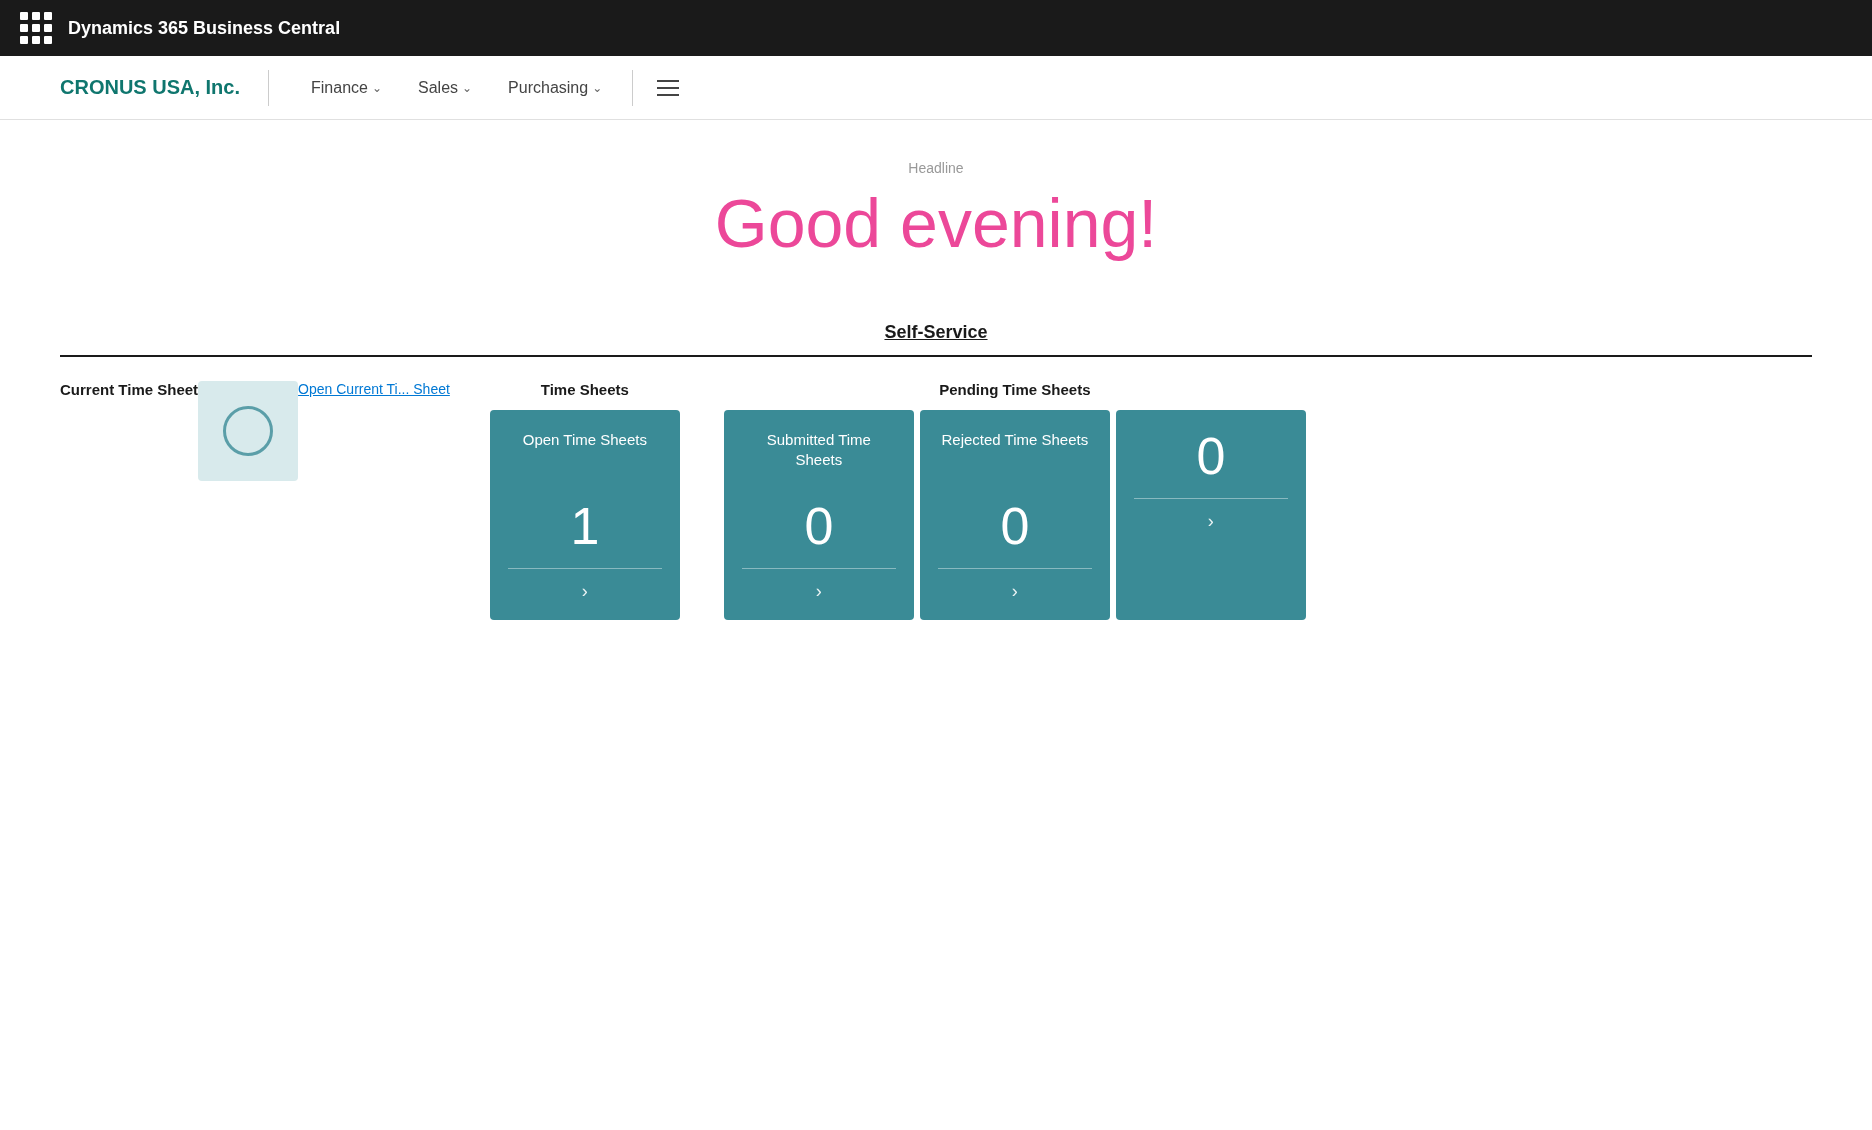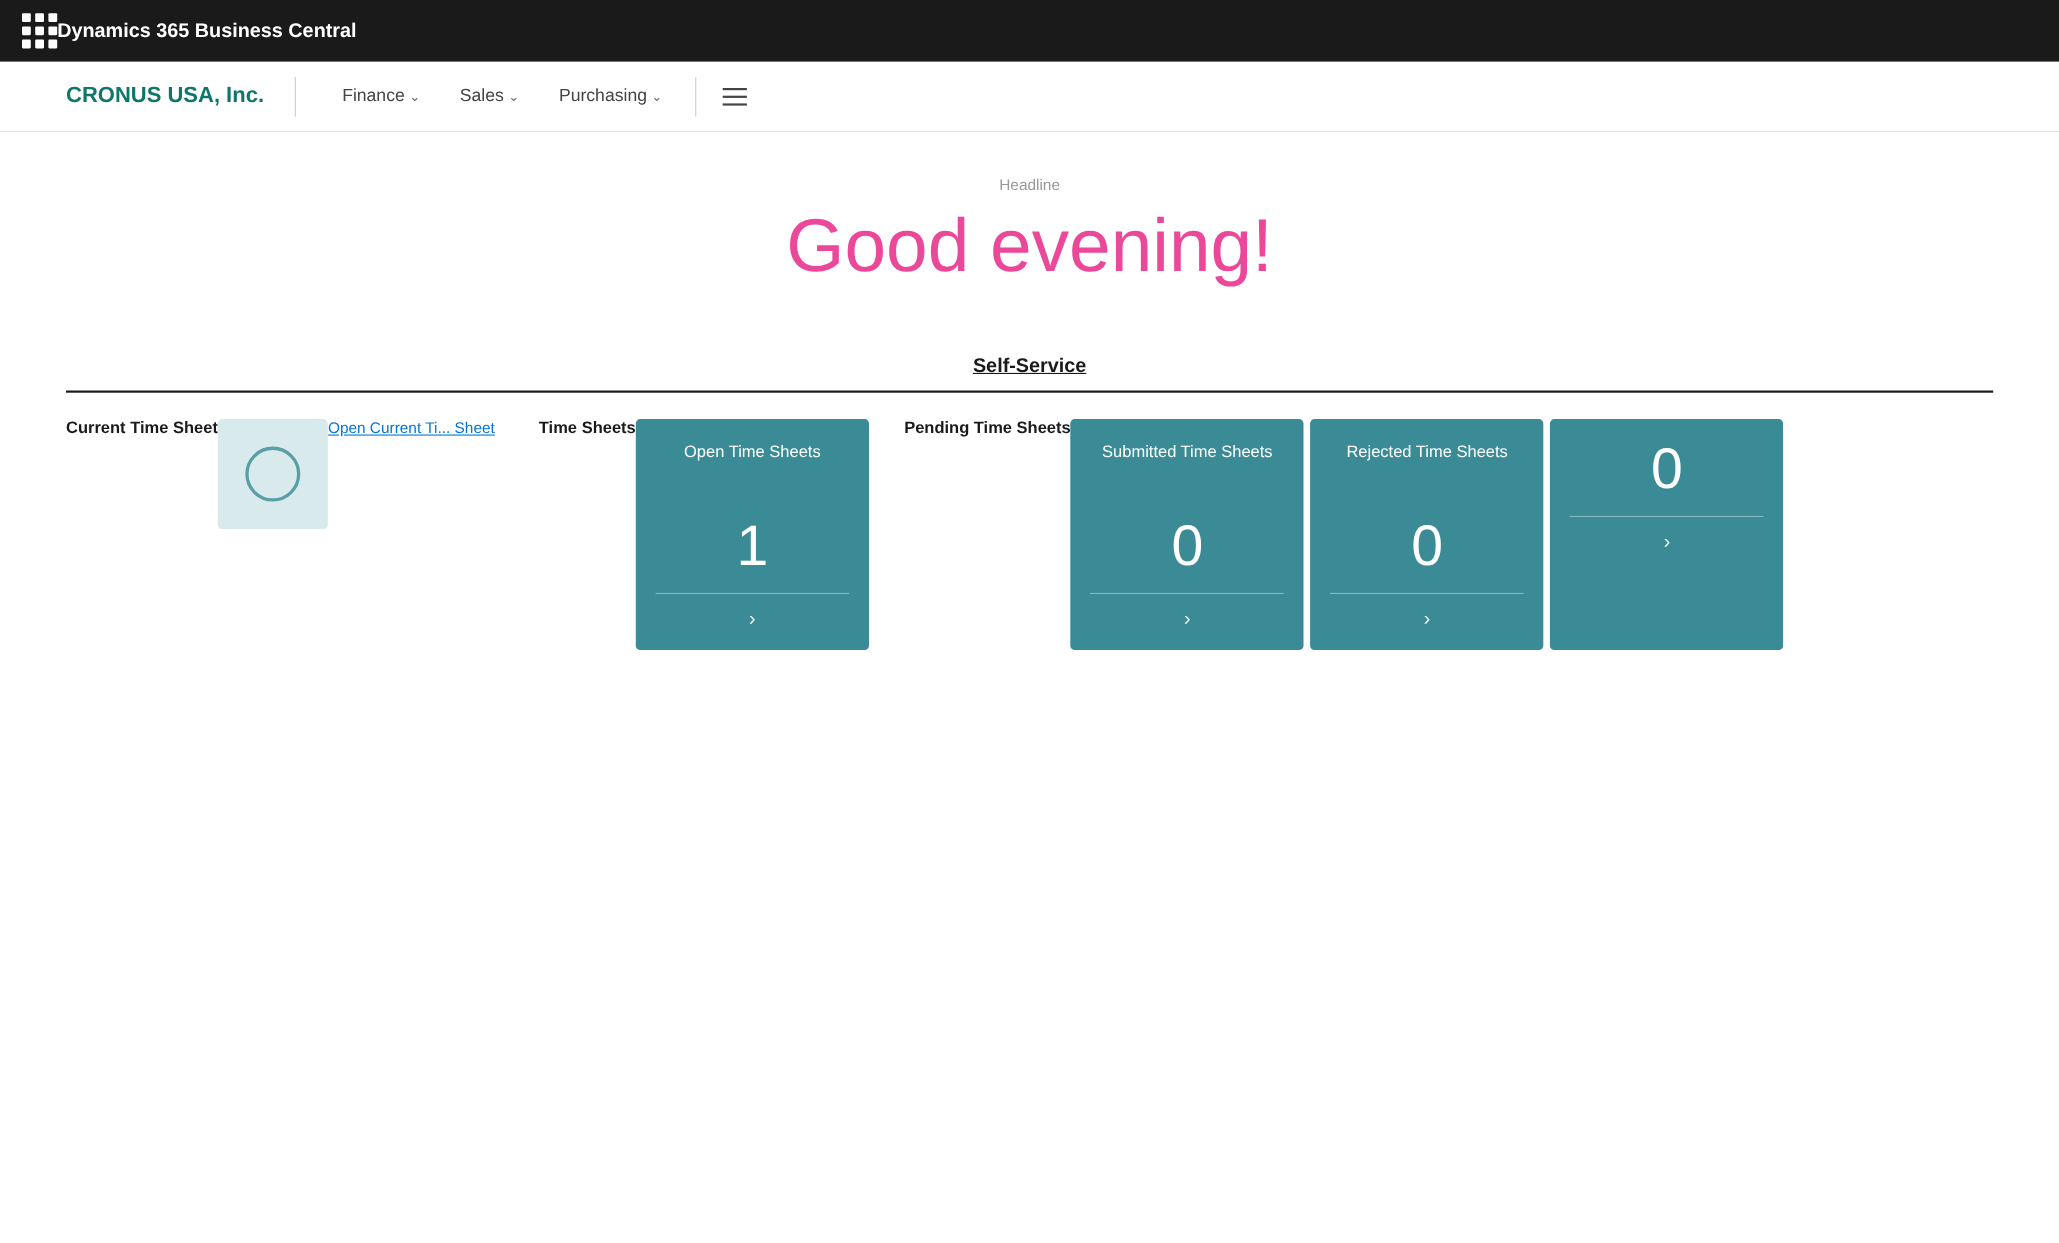--- a/index.html
+++ b/index.html
@@ -5,21 +5,21 @@
     * { margin: 0; padding: 0; box-sizing: border-box; }
     body { font-family: 'Segoe UI', Arial, sans-serif; background: #fff; color: #333; }
 
     
     .topbar {
       background: #1a1a1a;
       height: 56px;
       display: flex;
       align-items: center;
       padding: 0 20px;
-      gap: 0;
+      gap: 16px;
     }
     .topbar-grid {
       display: grid;
       grid-template-columns: repeat(3, 8px);
       grid-template-rows: repeat(3, 8px);
       gap: 4px;
     }
     .topbar-grid-dot {
       width: 8px; height: 8px;
       background: #fff;
@@ -165,36 +165,36 @@
     .timesheet-link {
       font-size: 14px;
       color: #0078d4;
       text-decoration: underline;
       cursor: pointer;
     }
 
     
     .tile-group {
       display: flex;
-      flex-direction: row;
-      margin-right: 32px;
+      flex-direction: column;
+      margin-right: 44px;
     }
     .tile-group-label {
       font-size: 15px;
       font-weight: 700;
       color: #1a1a1a;
       margin-bottom: 12px;
     }
     .tiles-row {
       display: flex;
       gap: 6px;
     }
 
     .tile {
-      width: 212px;
+      width: 190px;
       min-height: 210px;
       background: #3a8b96;
       border-radius: 4px;
       padding: 20px 18px 18px 18px;
       display: flex;
       flex-direction: column;
       color: #fff;
       cursor: pointer;
       position: relative;
     }

